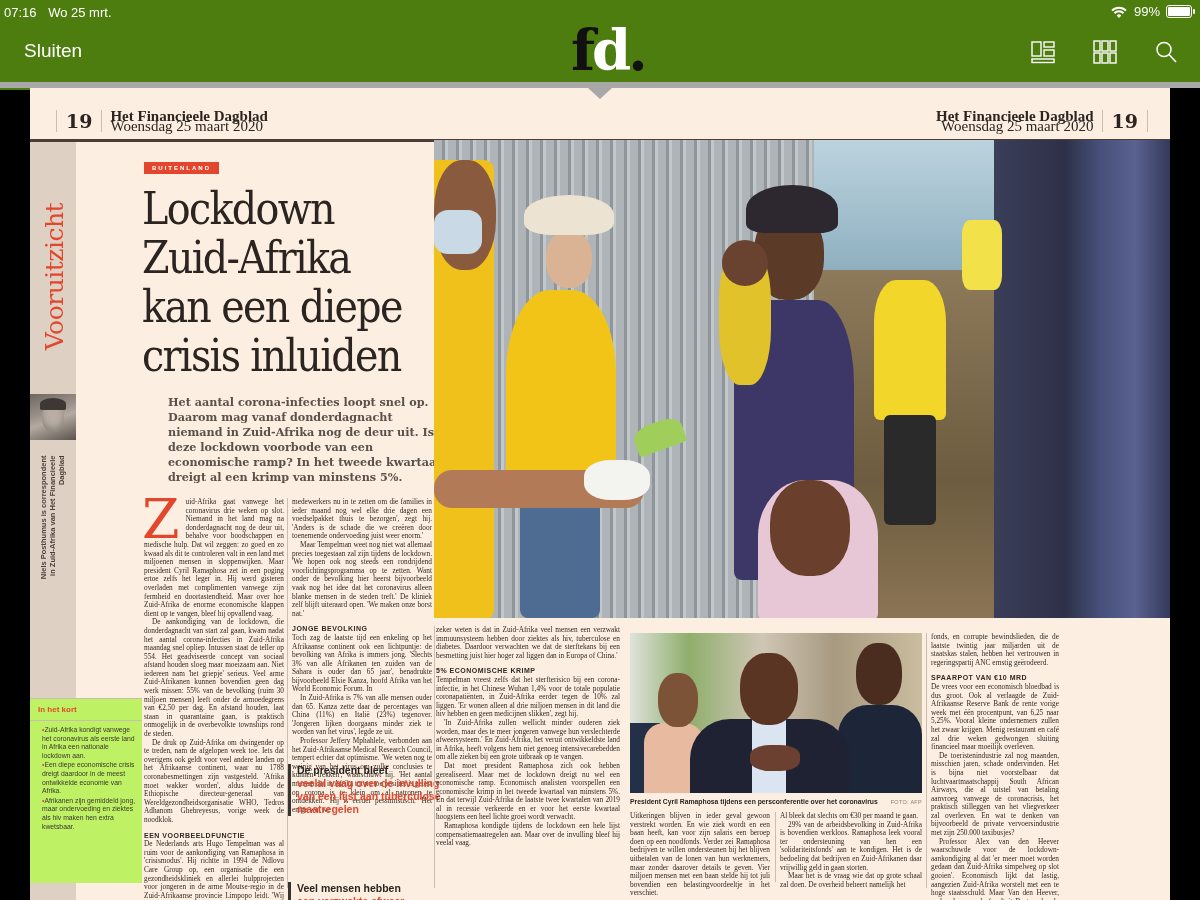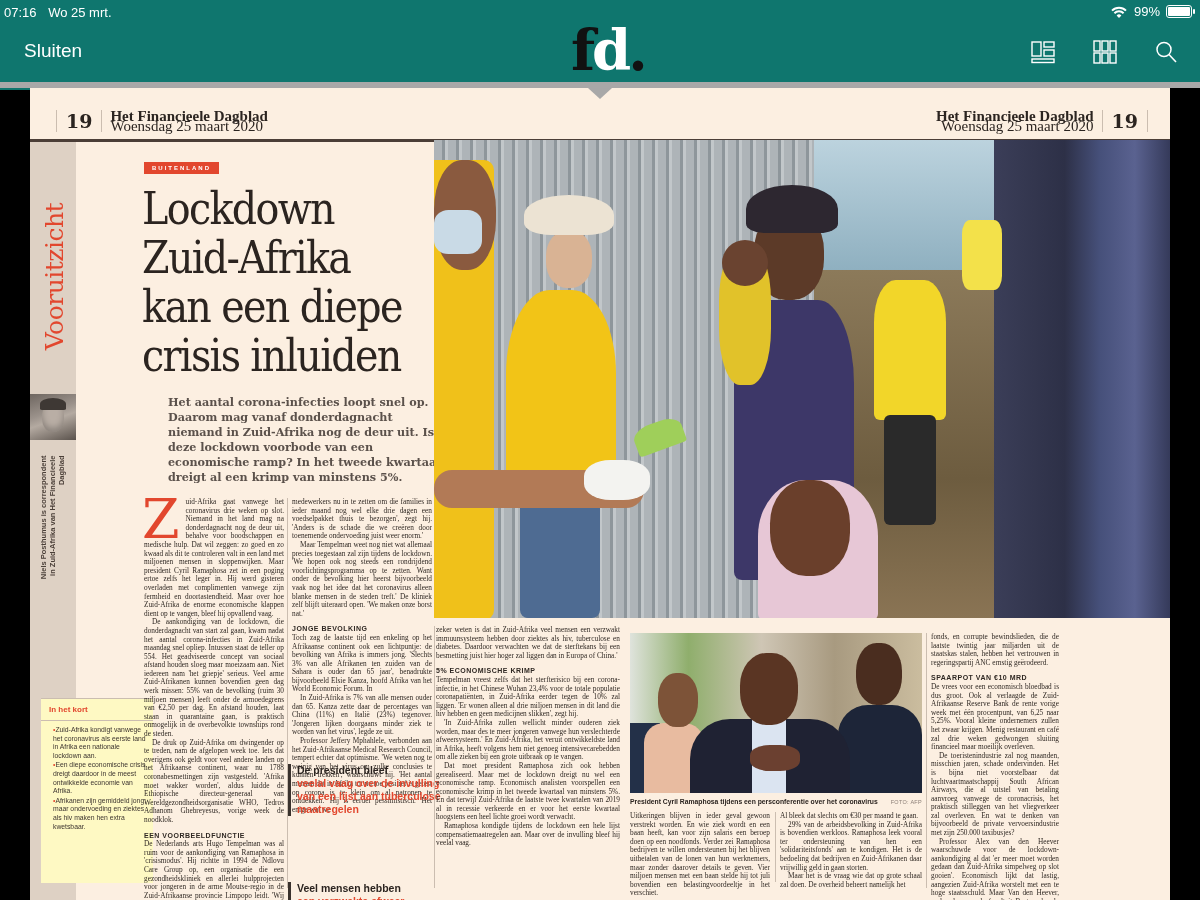--- a/index.html
+++ b/index.html
@@ -1,20 +1,20 @@
 <!DOCTYPE html>
 <html><head>
 <meta charset="utf-8">
 <style>
   * { box-sizing: border-box; margin: 0; padding: 0; }
   html, body { width: 1200px; height: 900px; overflow: hidden; background: #000; }
   body { position: relative; font-family: "Liberation Sans", sans-serif; }
 
   
-  .appbar { position: absolute; left: 0; top: 0; width: 1200px; height: 90px; background: #0f766e; color: #fff; }
+  .appbar { position: absolute; left: 0; top: 0; width: 1200px; height: 90px; background: #4d7c0f; color: #fff; }
   .status { position: absolute; left: 0; top: 0; width: 1200px; height: 24px; font-size: 13px; color: #fff; }
   .status .left { position: absolute; left: 4px; top: 5px; }
   .status .left span + span { margin-left: 8px; }
   .status .right { position: absolute; right: 8px; top: 4px; display: flex; align-items: center; gap: 6px; font-size: 13px; }
   .wifi { width: 18px; height: 14px; position: relative; }
   .battery { width: 26px; height: 13px; border: 1.5px solid #fff; border-radius: 3px; padding: 1px; position: relative; }
   .battery::after { content: ""; position: absolute; right: -4px; top: 3px; width: 2px; height: 5px; background: #fff; border-radius: 1px; }
   .battery .fill { width: 100%; height: 100%; background: #fff; border-radius: 1px; }
   .close-btn { position: absolute; left: 24px; top: 40px; font-size: 19px; color: #fff; cursor: pointer; }
   .logo { position: absolute; left: 571px; top: 28px; font-family: "DejaVu Serif", serif; font-weight: bold; font-size: 56px; letter-spacing: -3px; line-height: 44px; }
@@ -38,21 +38,21 @@
   .rule { position: absolute; left: 0; top: 51px; width: 1140px; height: 3px; background: #4b3e37; }
 
   
   .sidebar { position: absolute; left: 0; top: 54px; width: 46px; height: 760px; background: #ded1c4; }
   .kicker-vert { position: absolute; left: -68px; top: 120px; width: 184px; transform: rotate(-90deg); font-family: "DejaVu Serif", serif; font-size: 25px; color: #e2472e; font-weight: normal; letter-spacing: -0.5px; text-align: center; }
   .author-photo { position: absolute; left: 0; top: 252px; width: 46px; height: 46px; background: linear-gradient(160deg,#6e6660 0%,#9b928b 40%,#b4aaa1 55%,#5a524c 100%); overflow: hidden; }
   .author-photo .face { position: absolute; left: 12px; top: 8px; width: 22px; height: 30px; background: #b9aea5; border-radius: 48% 48% 45% 45%; box-shadow: inset 0 -4px 6px rgba(0,0,0,0.25); }
   .author-photo .hair { position: absolute; left: 10px; top: 4px; width: 26px; height: 12px; background: #3e3834; border-radius: 50% 50% 10% 10%; }
   .author-bio { position: absolute; left: -40px; top: 362px; width: 124px; transform: rotate(-90deg); font-size: 7.5px; line-height: 9px; font-weight: bold; color: #4a3f38; text-align: right; }
 
-  .inkort { position: absolute; left: 0; top: 610px; width: 112px; height: 185px; background: #fef9c3; border-top: 1px solid #cbbdb0; margin-left: 11px; }
+  .inkort { position: absolute; left: 0; top: 610px; width: 112px; height: 185px; background: #bef264; border-top: 1px solid #cbbdb0; }
   .inkort h4 { font-size: 8px; color: #e2472e; font-weight: bold; padding: 6px 8px 6px; border-bottom: 1px solid #cbbdb0; }
   .inkort ul { list-style: none; padding: 5px 6px 0 12px; }
   .inkort li { font-size: 6.8px; line-height: 8.6px; color: #3d3530; margin-bottom: 1px; }
   .inkort li::before { content: "\2022 "; color: #e2472e; }
 
   
   .section-tag { position: absolute; left: 114px; top: 74px; background: #e2472e; color: #fff; font-size: 6px; font-weight: bold; letter-spacing: 2px; padding: 3px 8px; }
   .headline { position: absolute; left: 112px; top: 96px; width: 290px; font-family: "DejaVu Serif", serif; font-weight: normal; font-size: 44px; line-height: 49px; color: #2b2420; letter-spacing: -1.8px; transform: scaleX(0.9); transform-origin: left top; }
   .intro { position: absolute; left: 114px; top: 307px; width: 282px; font-family: "DejaVu Serif", serif; font-weight: bold; font-size: 11.2px; line-height: 15px; color: #5b514b; margin-left: 24px; }
 
@@ -235,21 +235,21 @@
   <div class="pullquote" style="top:778px;margin-top:16px;">
     <span class="lead">Veel mensen hebben</span>
     <span class="rest">een verzwakte afweer, daardoor kan de sterfte tegen de 10% liggen</span>
   </div>
 
   <div class="col-sep" style="left:404px; top:538px; height:262px;"></div>
 
   <div class="col" style="left:402px; top:538px; width:188px; padding-left:4px;">
     <p class="first">zeker weten is dat in Zuid-Afrika veel mensen een verzwakt immuunsysteem hebben door ziektes als hiv, tuberculose en diabetes. Daardoor verwachten we dat de sterftekans bij een besmetting juist hier hoger zal liggen dan in Europa of China.'</p>
     <h5>5% ECONOMISCHE KRIMP</h5>
-    <p class="first">Tempelman vreest zelfs dat het sterfterisico bij een corona-infectie, in het Chinese Wuhan 23,4% voor de totale populatie coronapatiënten, in Zuid-Afrika eerder tegen de 10% zal liggen. 'Er wonen alleen al drie miljoen mensen in dit land die hiv hebben en geen medicijnen slikken', zegt hij.</p>
+    <p class="first">Tempelman vreest zelfs dat het sterfterisico bij een corona-infectie, in het Chinese Wuhan 1,4% voor de totale populatie coronapatiënten, in Zuid-Afrika eerder tegen de 10% zal liggen. 'Er wonen alleen al drie miljoen mensen in dit land die hiv hebben en geen medicijnen slikken', zegt hij.</p>
     <p>'In Zuid-Afrika zullen wellicht minder ouderen ziek worden, maar des te meer jongeren vanwege hun verslechterde afweersysteem.' En Zuid-Afrika, het veruit ontwikkeldste land in Afrika, heeft volgens hem niet genoeg intensivecarebedden om alle zieken bij een grote uitbraak op te vangen.</p>
     <p>Dat moet president Ramaphosa zich ook hebben gerealiseerd. Maar met de lockdown dreigt nu wel een economische ramp. Economisch analisten voorspellen een economische krimp in het tweede kwartaal van minstens 5%. En dat terwijl Zuid-Afrika de laatste twee kwartalen van 2019 al in recessie verkeerde en er voor het eerste kwartaal hoogstens een heel lichte groei wordt verwacht.</p>
     <p>Ramaphosa kondigde tijdens de lockdown een hele lijst compensatiemaatregelen aan. Maar over de invulling bleef hij veelal vaag.</p>
   </div>
 
   <div class="photo-main">
     <div class="wall"></div>
     <div class="sky"></div>
     <div class="alley"></div>
     <div class="rightwall"></div>

